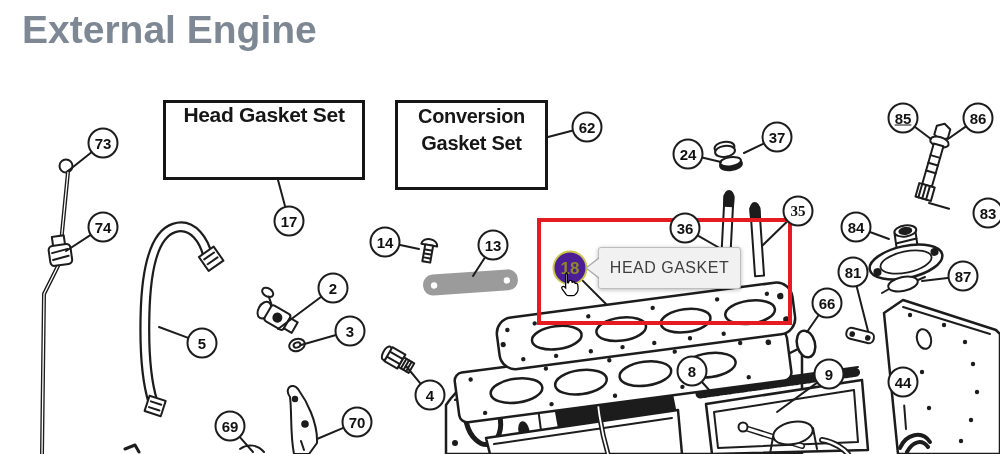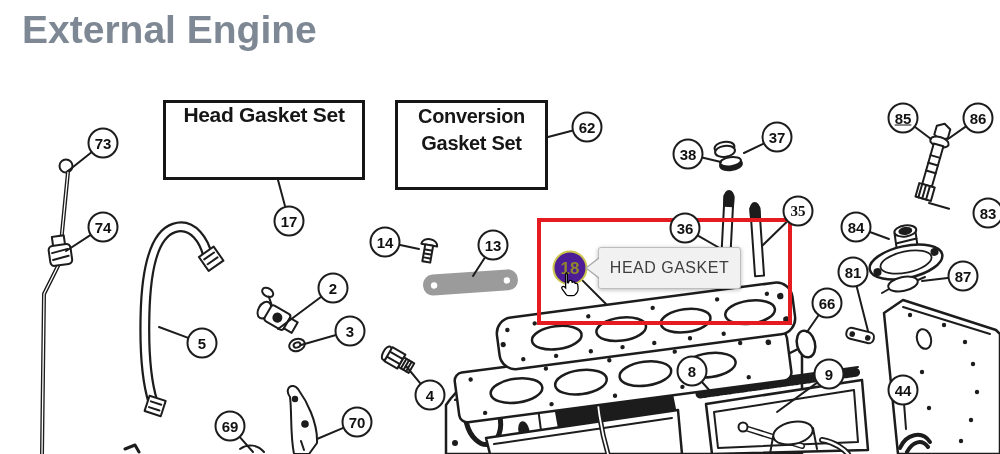--- a/index.html
+++ b/index.html
@@ -315,29 +315,29 @@
       <div class="callout" style="left: 202px; top: 343px;">5</div>
       <div class="callout" style="left: 333px; top: 288px;">2</div>
       <div class="callout" style="left: 350px; top: 331px;">3</div>
       <div class="callout" style="left: 430px; top: 395px;">4</div>
       <div class="callout" style="left: 230px; top: 426px;">69</div>
       <div class="callout" style="left: 357px; top: 422px;">70</div>
       <div class="callout" style="left: 289px; top: 221px;">17</div>
       <div class="callout" style="left: 385px; top: 242px;">14</div>
       <div class="callout" style="left: 493px; top: 245px;">13</div>
       <div class="callout" style="left: 587px; top: 127px;">62</div>
-      <div class="callout" style="left: 688px; top: 154px;">38</div>
+      <div class="callout" style="left: 688px; top: 154px;">24</div>
       <div class="callout" style="left: 777px; top: 137px;">37</div>
       <div class="callout" style="left: 685px; top: 228px;">36</div>
       <div class="callout" style="left: 798px; top: 211px; font-family: Liberation Serif, serif;">35</div>
       <div class="callout active" style="left: 570px; top: 268px;">18</div>
       <div class="callout" style="left: 827px; top: 303px;">66</div>
       <div class="callout" style="left: 692px; top: 371px;">8</div>
       <div class="callout" style="left: 829px; top: 374px;">9</div>
-      <div class="callout" style="left: 903px; top: 390px;">44</div>
+      <div class="callout" style="left: 903px; top: 382px;">44</div>
       <div class="callout" style="left: 853px; top: 272px;">81</div>
       <div class="callout" style="left: 856px; top: 227px;">84</div>
       <div class="callout" style="left: 903px; top: 118px; text-decoration: underline;">85</div>
       <div class="callout" style="left: 978px; top: 118px;">86</div>
       <div class="callout" style="left: 964px; top: 213px; margin-left: 24px;">83</div>
       <div class="callout" style="left: 963px; top: 276px;">87</div>
     </div>
 
   <div class="tooltip">
     <span>HEAD GASKET</span>

